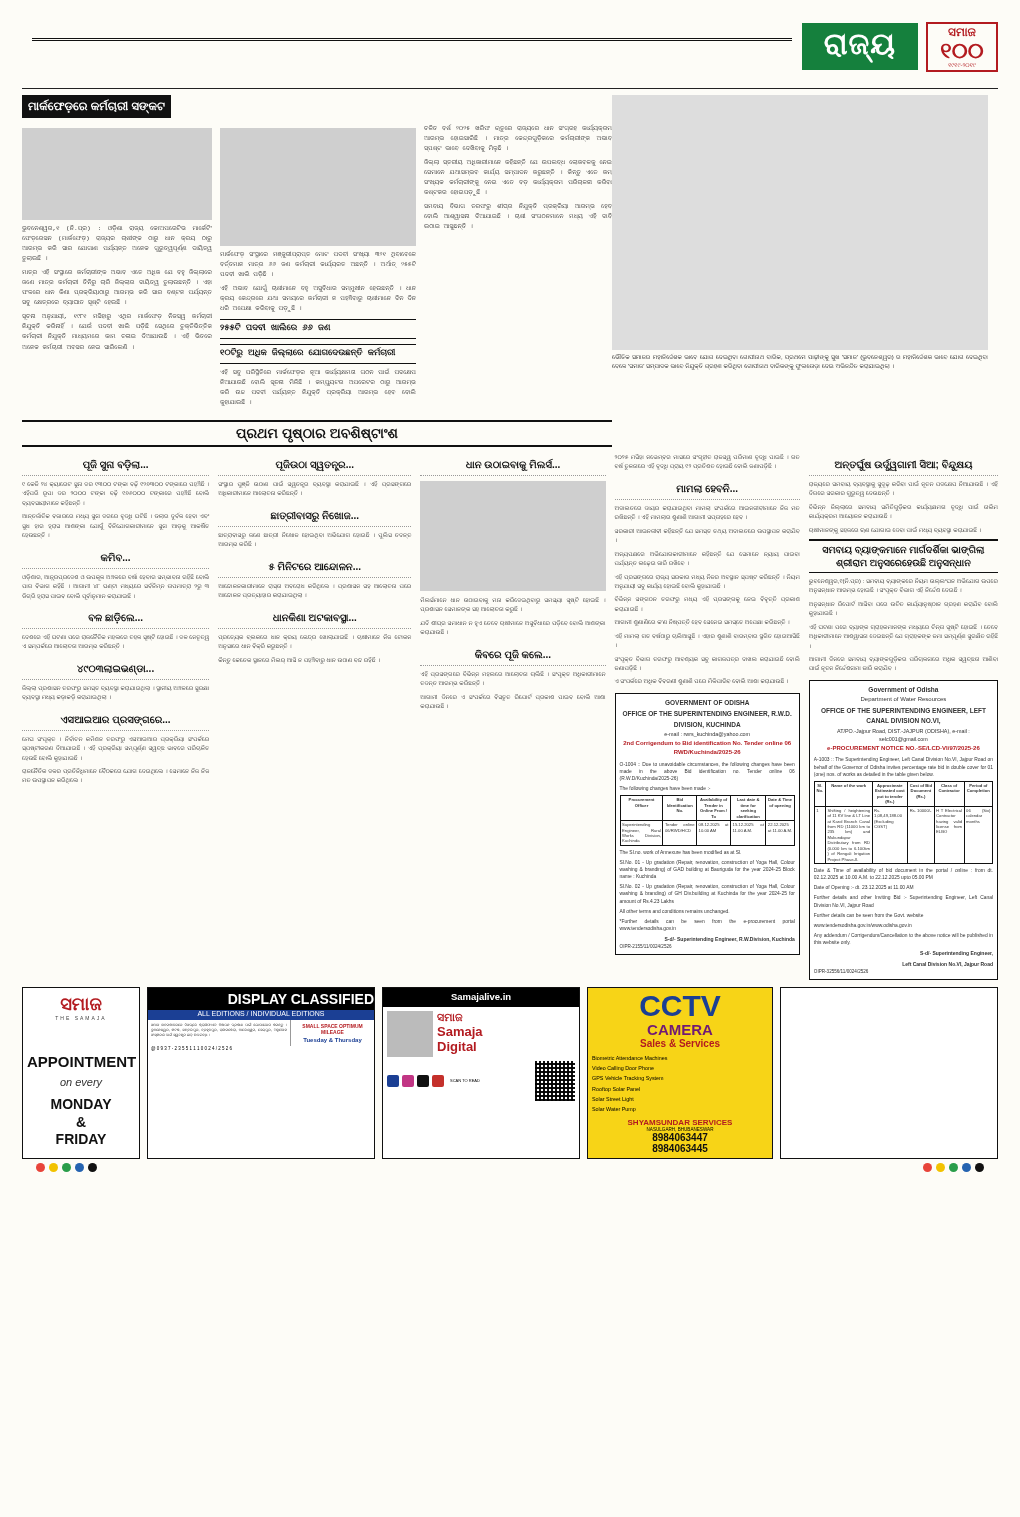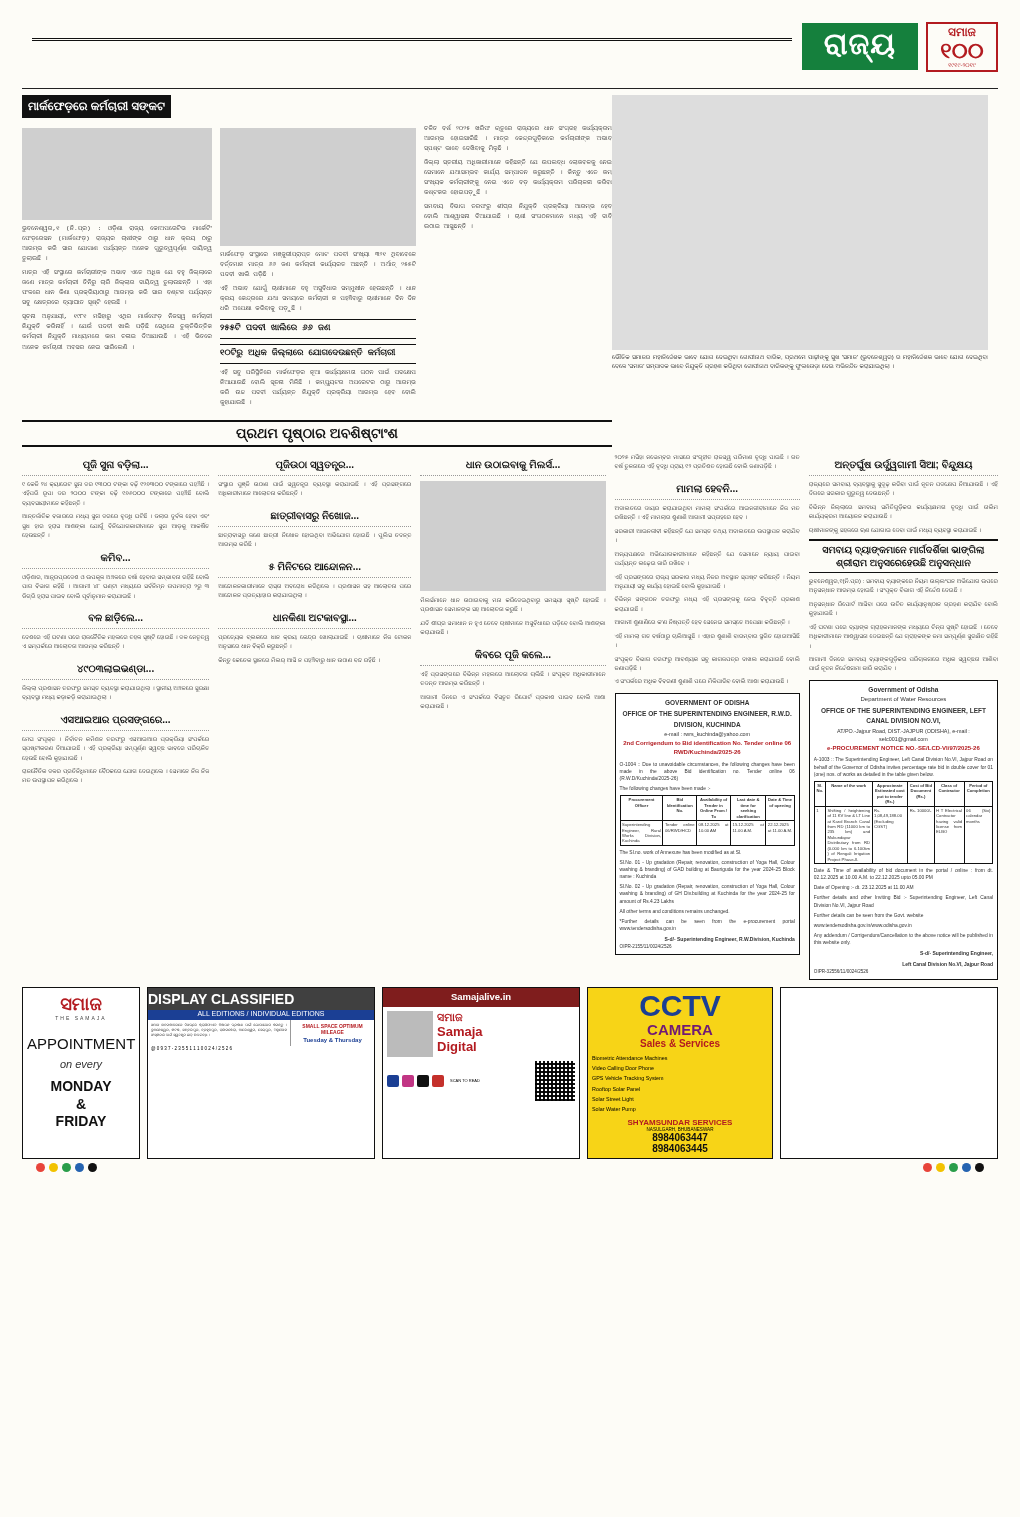--- a/index.html
+++ b/index.html
@@ -115,32 +115,32 @@
   table.tt th { text-align:center; font-weight:bold; }
   .t-sign { font-size:5px; font-weight:bold; text-align:right; margin-top:3px;}
   .t-left { font-size:4.6px; text-align:left; }
 
   
   .ads { display:flex; gap:7px; margin-top:7px; align-items:stretch; }
   .ad { border:1px solid #111; background:#fff; position:relative; overflow:hidden;}
   .ad1 { width:118px; text-align:center; padding:6px 4px; }
   .ad1 .brand { font-size:18px; font-weight:bold; color:#b31b20;}
   .ad1 .brand-sub { font-size:5px; color:#444; letter-spacing:2px;}
-  .ad1 .appt { font-size:15px; font-weight:normal; color:#111; margin-top:14px;}
+  .ad1 .appt { font-size:15px; font-weight:bold; color:#111; margin-top:32px;}
   .ad1 .on-every { font-size:11px; font-style:italic; color:#333; margin-top:6px;}
   .ad1 .days { font-size:14px; font-weight:bold; color:#111; margin-top:8px; line-height:1.25;}
 
   .ad2 { width:228px; padding:0; }
-  .ad2 .hd { background:#404040; color:#fff; text-align:left; font-size:14px; font-weight:bold; padding:3px 0;}
+  .ad2 .hd { background:#000000; color:#fff; text-align:right; font-size:14px; font-weight:bold; padding:3px 0;}
   .ad2 .hd2 { background:#1b3f94; color:#fff; text-align:center; font-size:7px; padding:0 0 3px 0;}
   .ad2 .body { font-size:3.6px; line-height:1.35; padding:3px; color:#222; text-align:justify;}
   .ad2 .ftr { font-size:4.5px; padding:0 3px 3px; }
 
   .ad3 { width:198px; padding:0; }
-  .ad3 .hd { background:#7f1d1d; color:#fff; text-align:center; font-size:9.5px; font-weight:bold; padding:3px 2px; line-height:1.3;}
+  .ad3 .hd { background:#000000; color:#fff; text-align:center; font-size:9.5px; font-weight:bold; padding:3px 2px; line-height:1.3;}
   .ad3 .inner { display:flex; padding:4px; gap:4px; }
   .ad3 .sq { width:46px; height:46px; background:#bbb; }
   .ad3 .txt { font-size:13px; font-weight:bold; color:#b31b20; line-height:1.2;}
   .ad3 .social { display:flex; gap:3px; padding:0 4px 4px; align-items:center;}
   .ad3 .sm { width:12px; height:12px; border-radius:2px; background:#1b3f94; }
   .ad3 .qr { width:40px; height:40px; background:
       repeating-linear-gradient(0deg,#111 0 2px,#fff 2px 4px),
       repeating-linear-gradient(90deg,#111 0 2px,#fff 2px 4px);
       background-blend-mode:multiply; margin-left:auto; }
 

